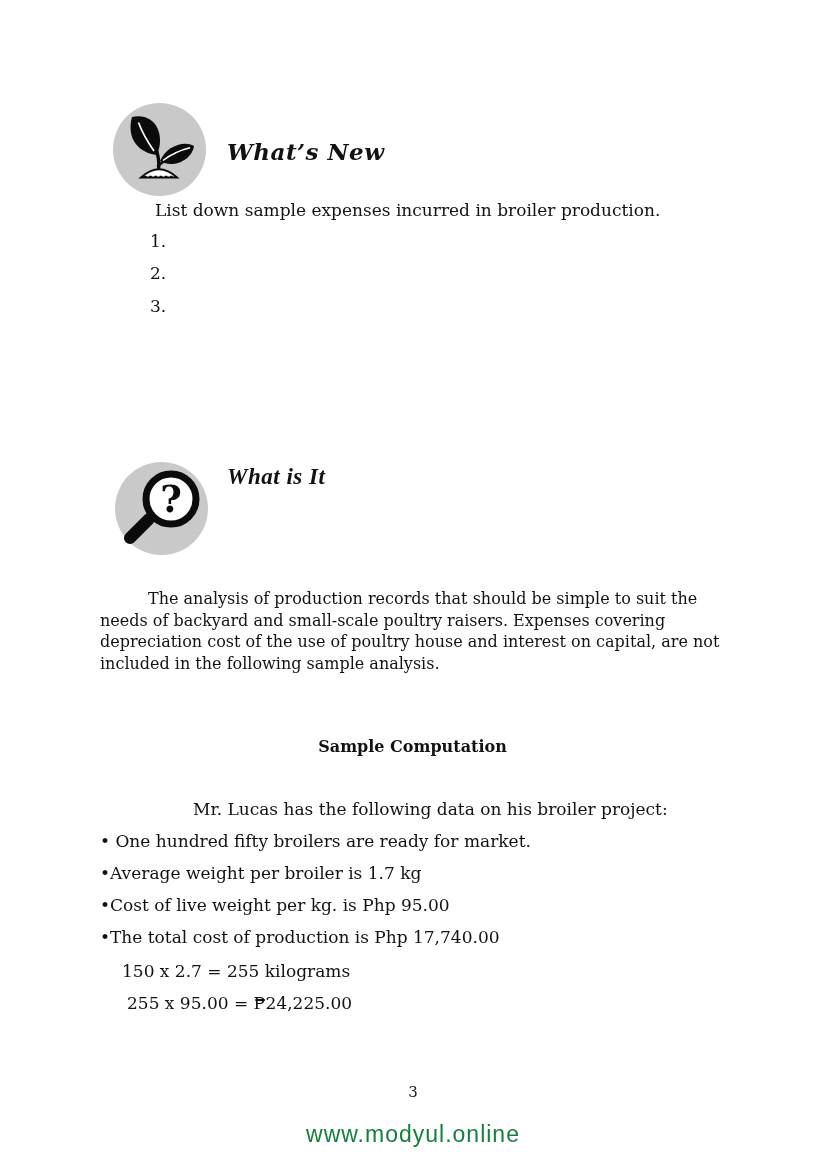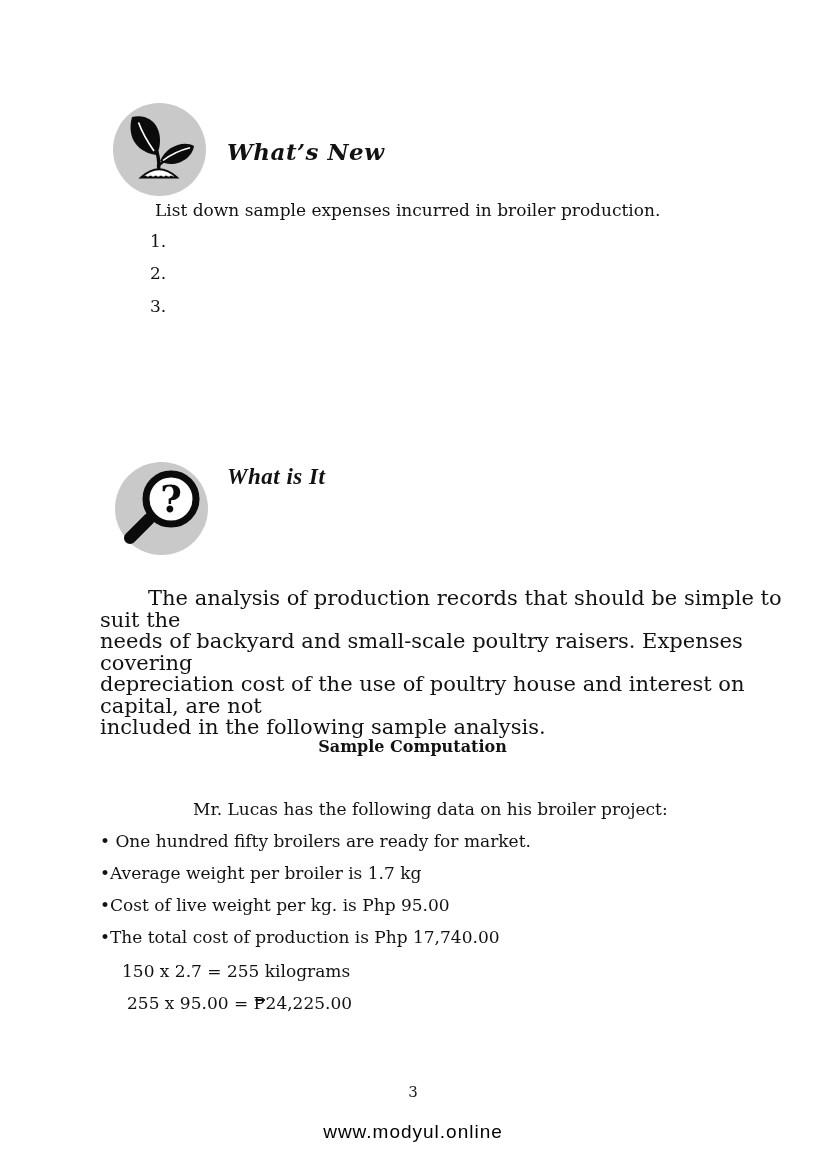--- a/index.html
+++ b/index.html
@@ -33,21 +33,21 @@
     letter-spacing: 0.5px;
     white-space: nowrap;
   }
 
   .body-text {
     font-size: 17px;
     line-height: 21.5px;
     white-space: nowrap;
   }
   .para {
-    font-size: 21px;
+    font-size: 16px;
     line-height: 21.5px;
     white-space: pre-line;
     text-indent: 48px;
     width: 700px;
   }
   .centered-block {
     left: 100px;
     width: 625px;
     text-align: center;
   }
@@ -58,23 +58,23 @@
   .page-number {
     left: 0; width: 826px;
     text-align: center;
     font-size: 15px;
     color: #1c1c1c;
   }
   .watermark {
     left: 0; width: 826px;
     text-align: center;
     font-family: "Liberation Sans", sans-serif;
-    font-size: 19px;
+    font-size: 23px;
     letter-spacing: 1px;
-    color: #000000;
+    color: #15803d;
   }
 </style>
 </head>
 <body>
 
 <div class="page">
 
   <div class="abs icon-circle" style="left:113px; top:103px;">
     <svg viewBox="0 0 93 93" aria-hidden="true">
 

